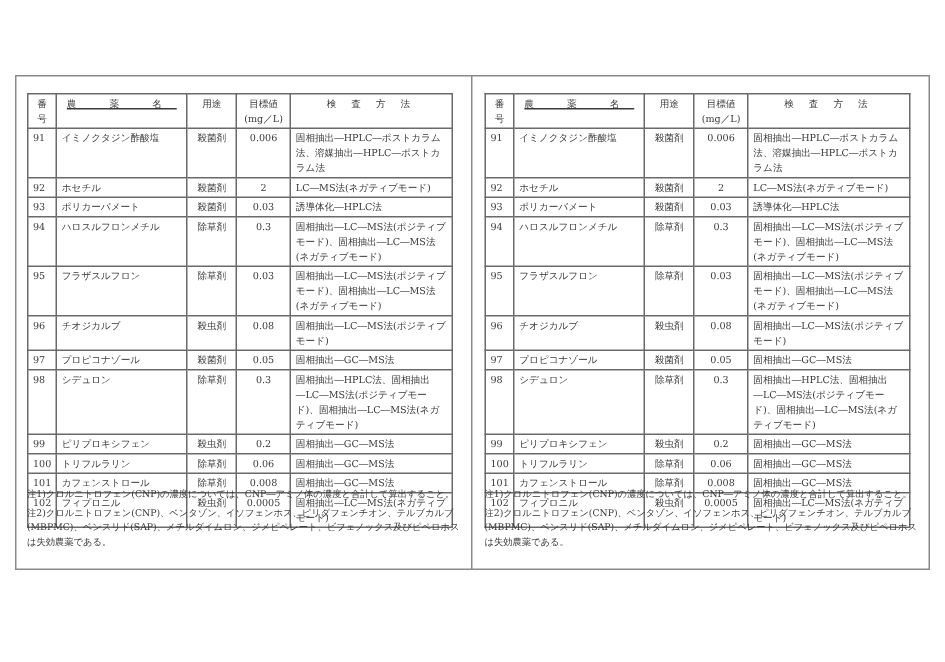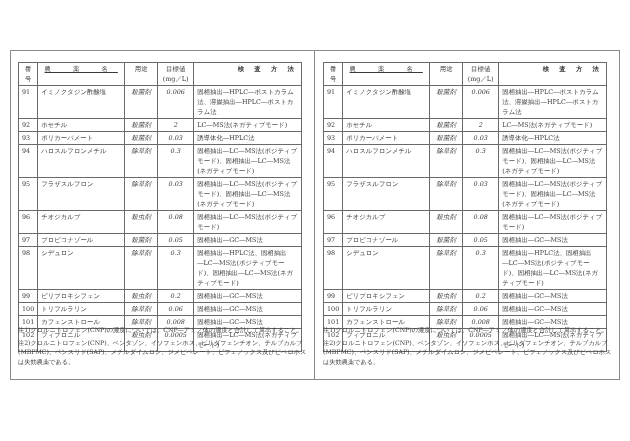--- a/index.html
+++ b/index.html
@@ -8,28 +8,28 @@
   .frame { position: absolute; top: 50px; left: 10px; width: 610px; height: 330px;
            border: 1px solid #8a8a8a; box-sizing: border-box; }
   .panel { position: absolute; top: 50px; height: 330px; box-sizing: border-box; }
   .panel.left { left: 10px; width: 304px; }
   .panel.right { left: 314px; width: 306px; border-left: 1px solid #8a8a8a; }
   table.tbl { position: absolute; top: 12px; left: 8px; border-collapse: collapse;
               width: 284px; font-size: 6.4px; line-height: 10px; }
   table.tbl th, table.tbl td { border: 1px solid #6a6a6a; padding: 1px 3px; vertical-align: top;
               font-weight: normal; color: #3a3a3a; }
   table.tbl th { text-align: center; vertical-align: top; }
-  table.tbl th.method { text-align: right; letter-spacing: 4px; font-weight: bold; }
+  table.tbl th.method { text-align: center; letter-spacing: 4px; }
   table.tbl th.name { letter-spacing: 10px; text-decoration: underline; }
   .c-no { width: 10px; text-align: center; }
   .c-name { width: 80px; }
   .c-use { width: 26px; text-align: center; }
   .c-target { width: 29px; text-align: center; margin-top: 48px; }
   td.no { }
-  td.use, td.target { text-align: center; font-style: italic; }
+  td.use, td.target { text-align: center; }
   .notes { position: absolute; left: 8px; top: 275px; width: 290px; font-size: 6.2px;
            line-height: 9.5px; color: #3a3a3a; }
   .notes p { margin: 0 0 3px 0; }
 </style>
 </head>
 <body>
 
 <div class="frame"></div>
 
 <div class="panel left">

